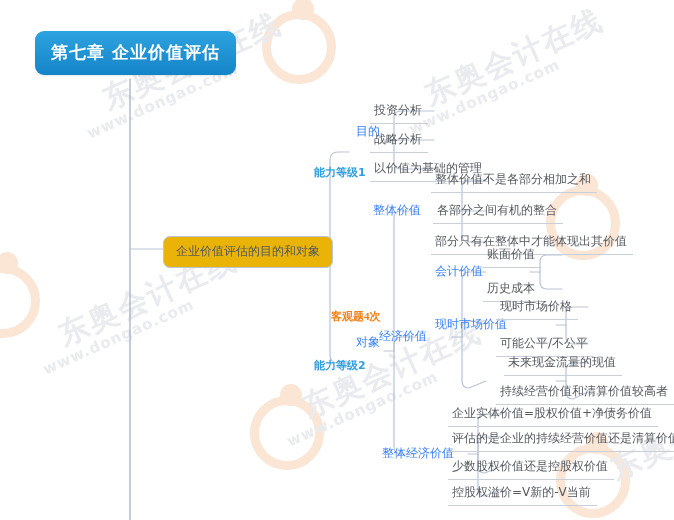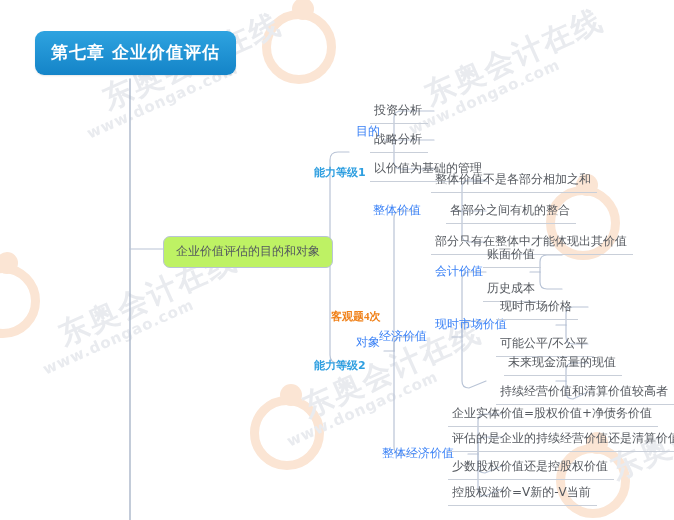--- a/index.html
+++ b/index.html
@@ -54,21 +54,21 @@
     color: #ffffff;
     font-size: 17px;
     font-weight: 700;
     padding: 10px 16px 11px 16px;
     letter-spacing: 1px;
     box-shadow: 0 1px 2px rgba(0,0,0,.10);
   }
   .center-node {
     border: 1px solid #b9c4d6;
     border-radius: 7px;
-    background: #bef264;
+    background: #eab308;
     color: #53585f;
     font-size: 12px;
     padding: 6px 12px 7px 12px;
   }
   .branch-node {
     color: #3b82f6;
     font-size: 12px;
     padding: 2px 4px 3px 4px;
   }
   .leaf-node {
@@ -176,21 +176,21 @@
   <div class="node leaf-node" style="left:370px; top:100px;">投资分析</div>
   <div class="node leaf-node" style="left:370px; top:129px;">战略分析</div>
   <div class="node leaf-node" style="left:370px; top:158px;">以价值为基础的管理</div>
 
   <div class="node tag-node tag-orange" style="left:328px; top:308px;">客观题4次</div>
   <div class="node branch-node" style="left:352px; top:332px;">对象</div>
   <div class="node tag-node tag-blue" style="left:311px; top:357px;">能力等级2</div>
 
   <div class="node branch-node" style="left:369px; top:200px;">整体价值</div>
   <div class="node leaf-node" style="left:431px; top:169px;">整体价值不是各部分相加之和</div>
-  <div class="node leaf-node" style="left:446px; top:200px;">各部分之间有机的整合</div>
+  <div class="node leaf-node" style="left:433px; top:200px;">各部分之间有机的整合</div>
   <div class="node leaf-node" style="left:431px; top:231px;">部分只有在整体中才能体现出其价值</div>
 
   <div class="node branch-node" style="left:369px; top:326px;margin-left:6px;">经济价值</div>
 
   <div class="node branch-node" style="left:431px; top:261px;">会计价值</div>
   <div class="node leaf-node" style="left:483px; top:244px;">账面价值</div>
   <div class="node leaf-node" style="left:483px; top:278px;">历史成本</div>
 
   <div class="node branch-node" style="left:431px; top:314px;">现时市场价值</div>
   <div class="node leaf-node" style="left:496px; top:296px;">现时市场价格</div>

